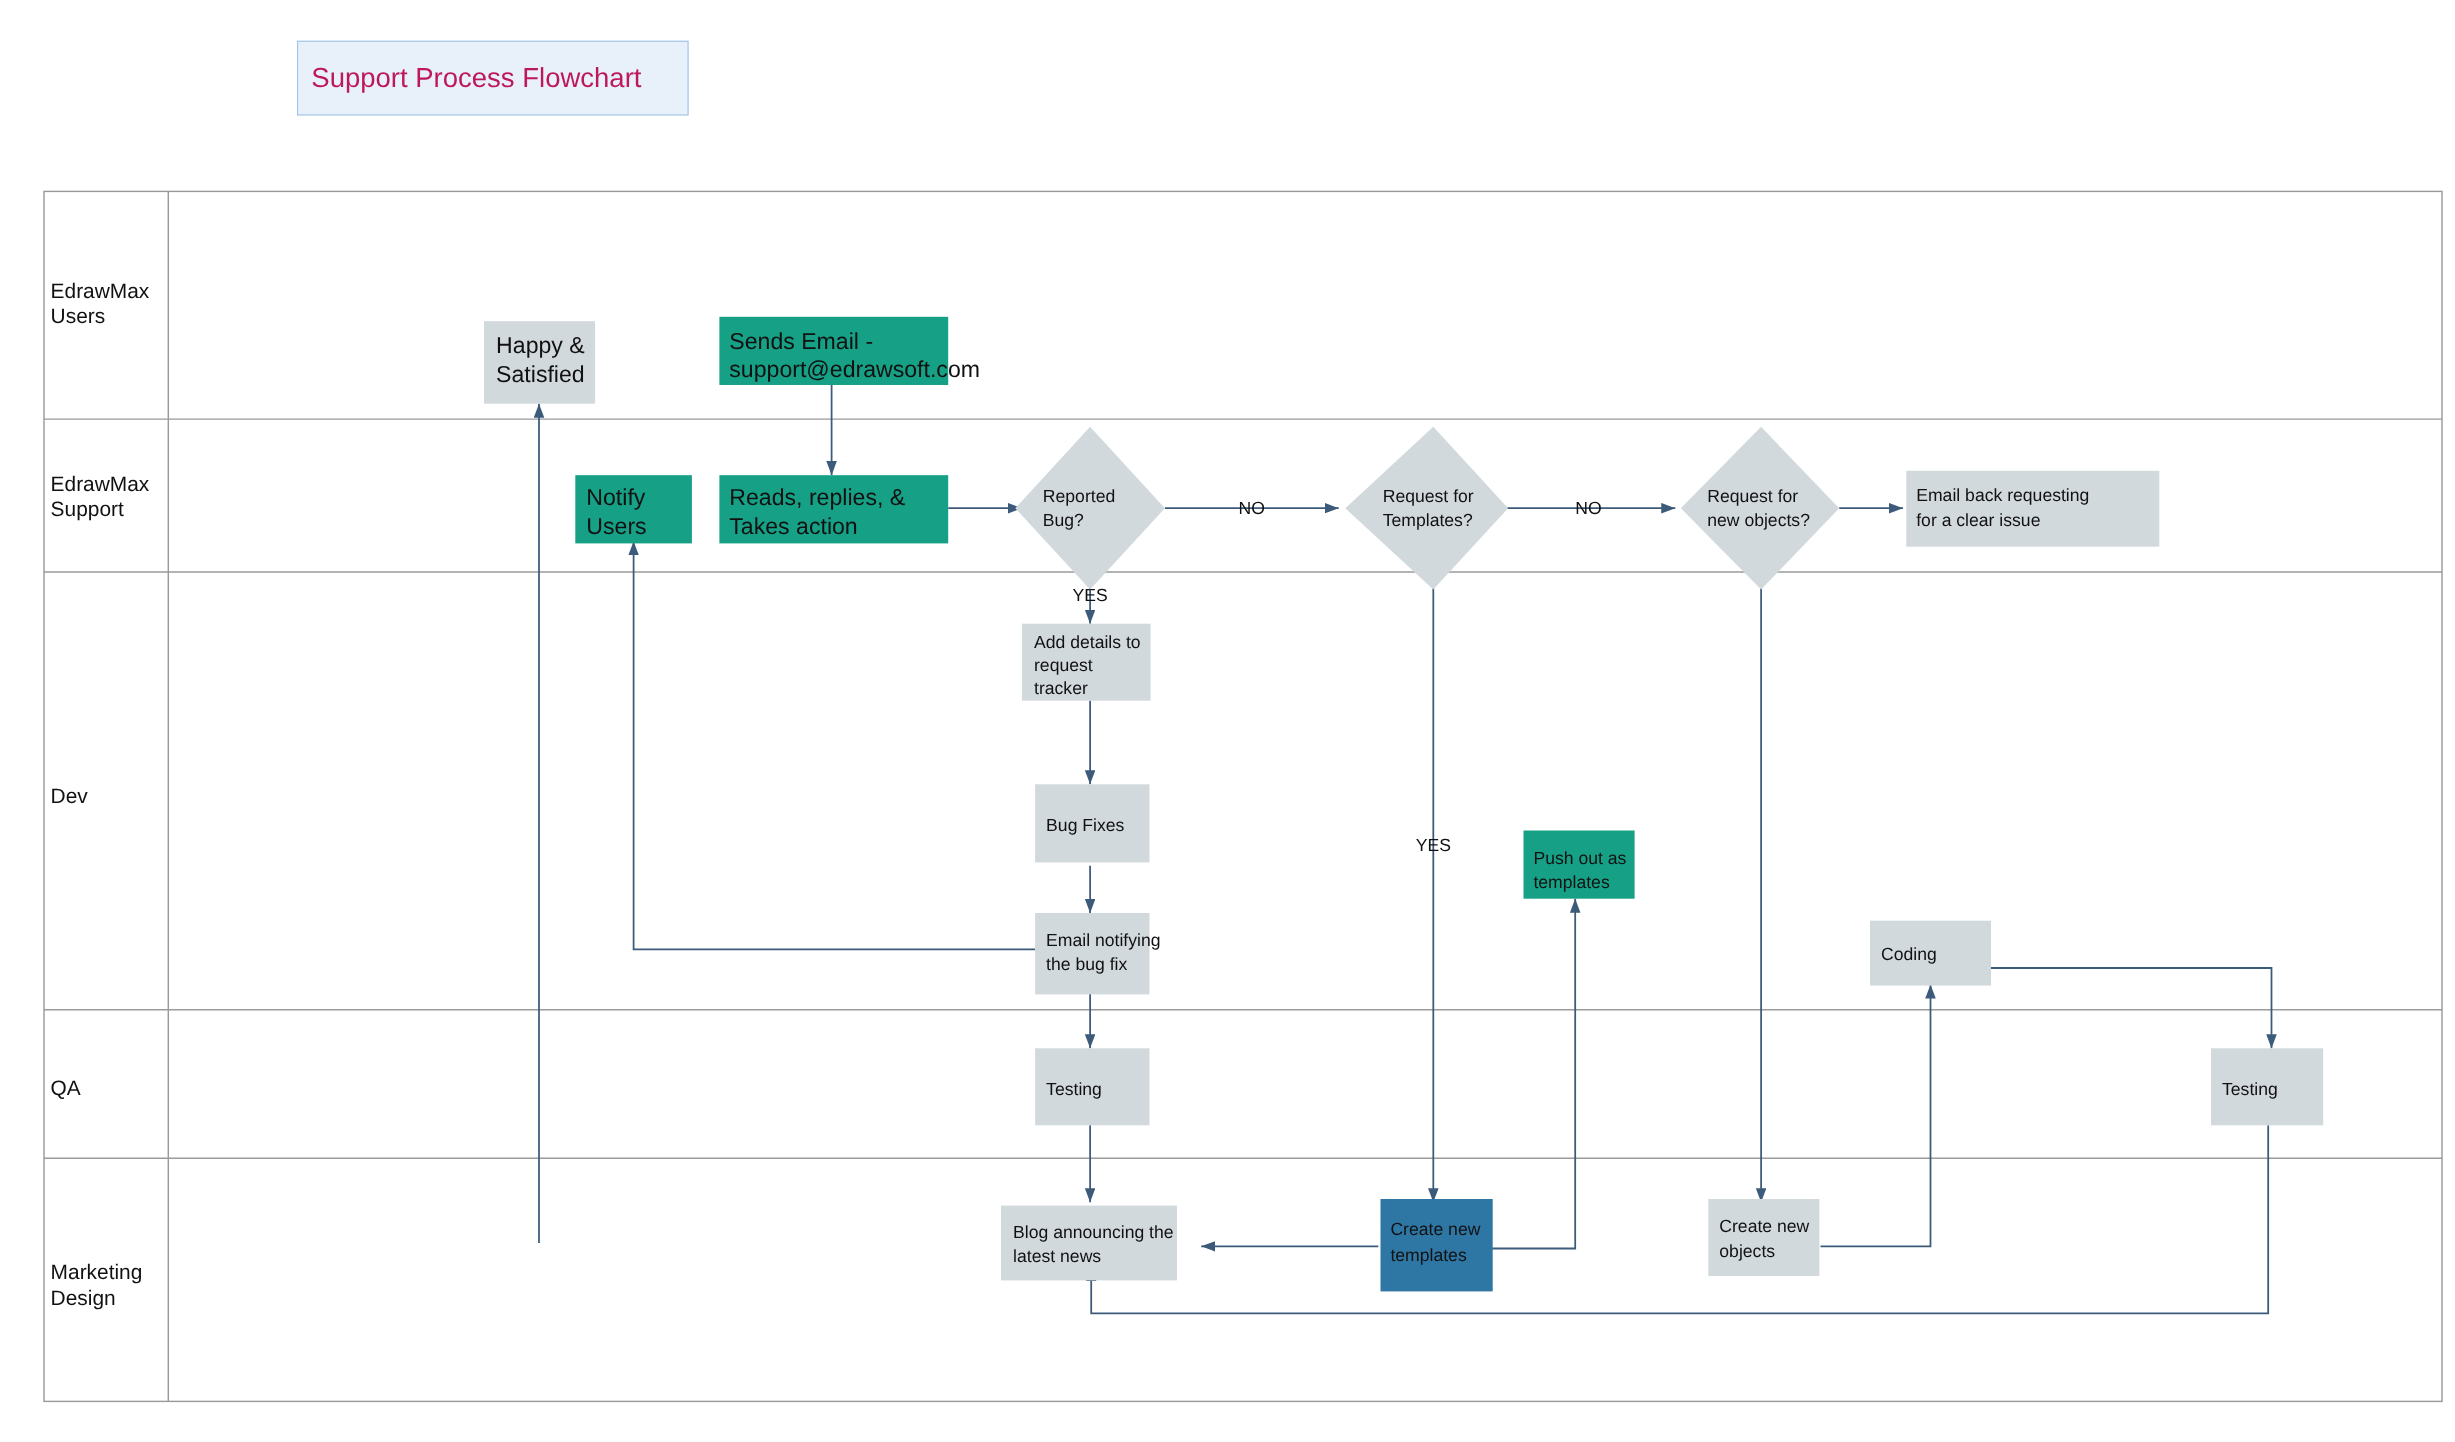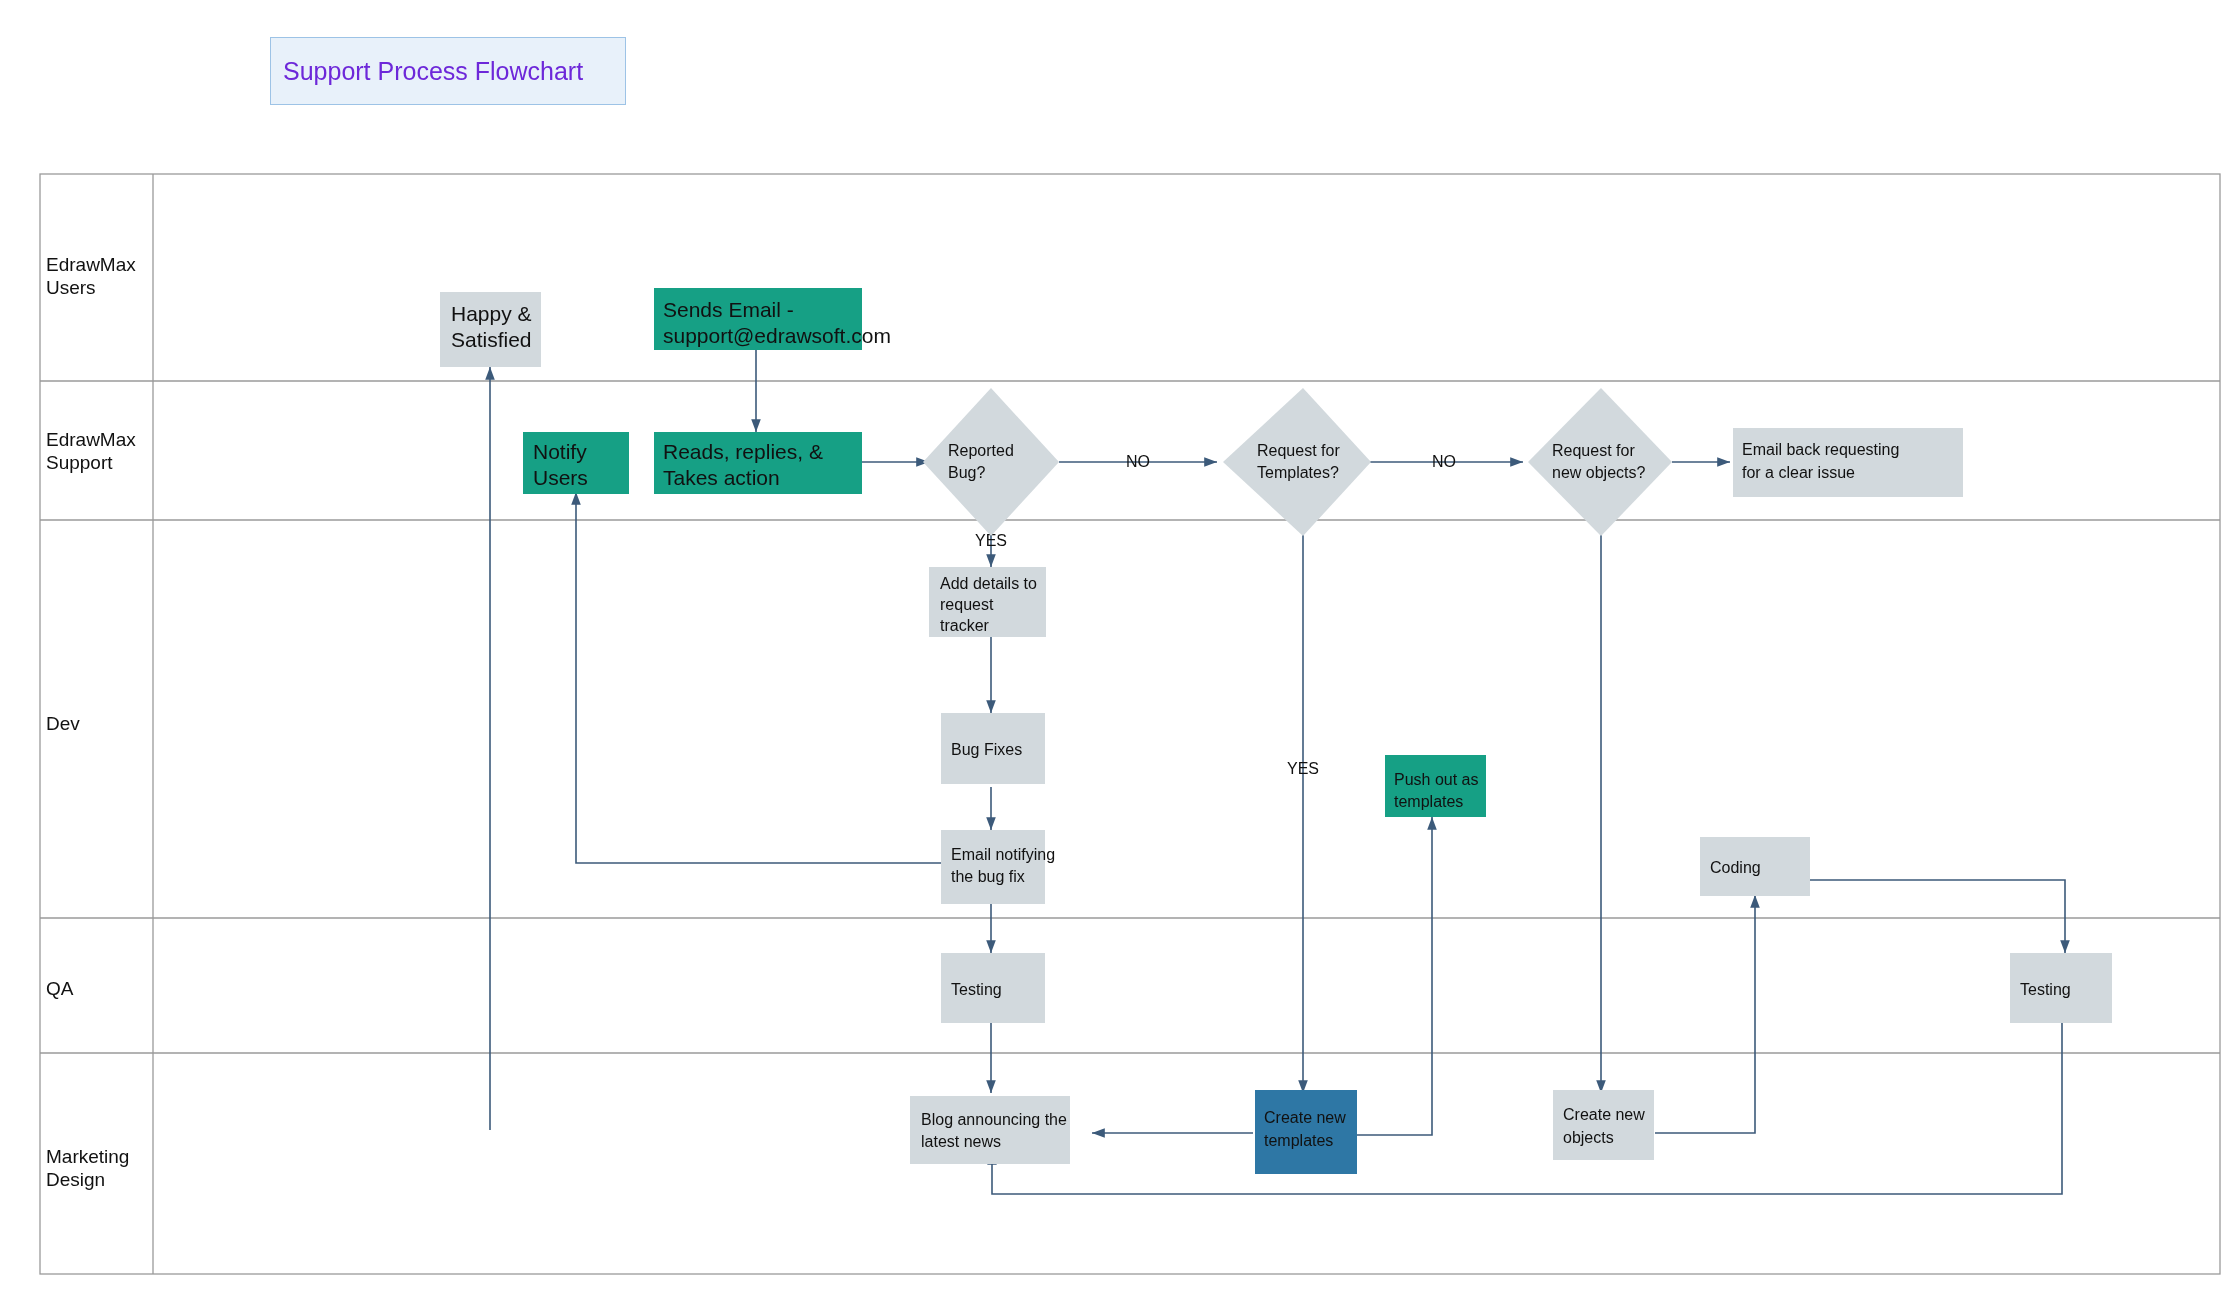--- a/index.html
+++ b/index.html
@@ -28,21 +28,21 @@
     height: 68px;
     background: #e8f1fa;
     border: 1px solid #9dc3e6;
     box-sizing: border-box;
     display: flex;
     align-items: center;
     padding-left: 12px;
   }
   .title-text {
     font-size: 25px;
-    color: #6d28d9;
+    color: #be185d;
     font-family: "Liberation Sans", sans-serif;
     white-space: nowrap;
   }
   
   svg text {
     font-family: "Liberation Sans", sans-serif;
     fill: #111111;
   }
   .lane-label {
     font-size: 19px;

